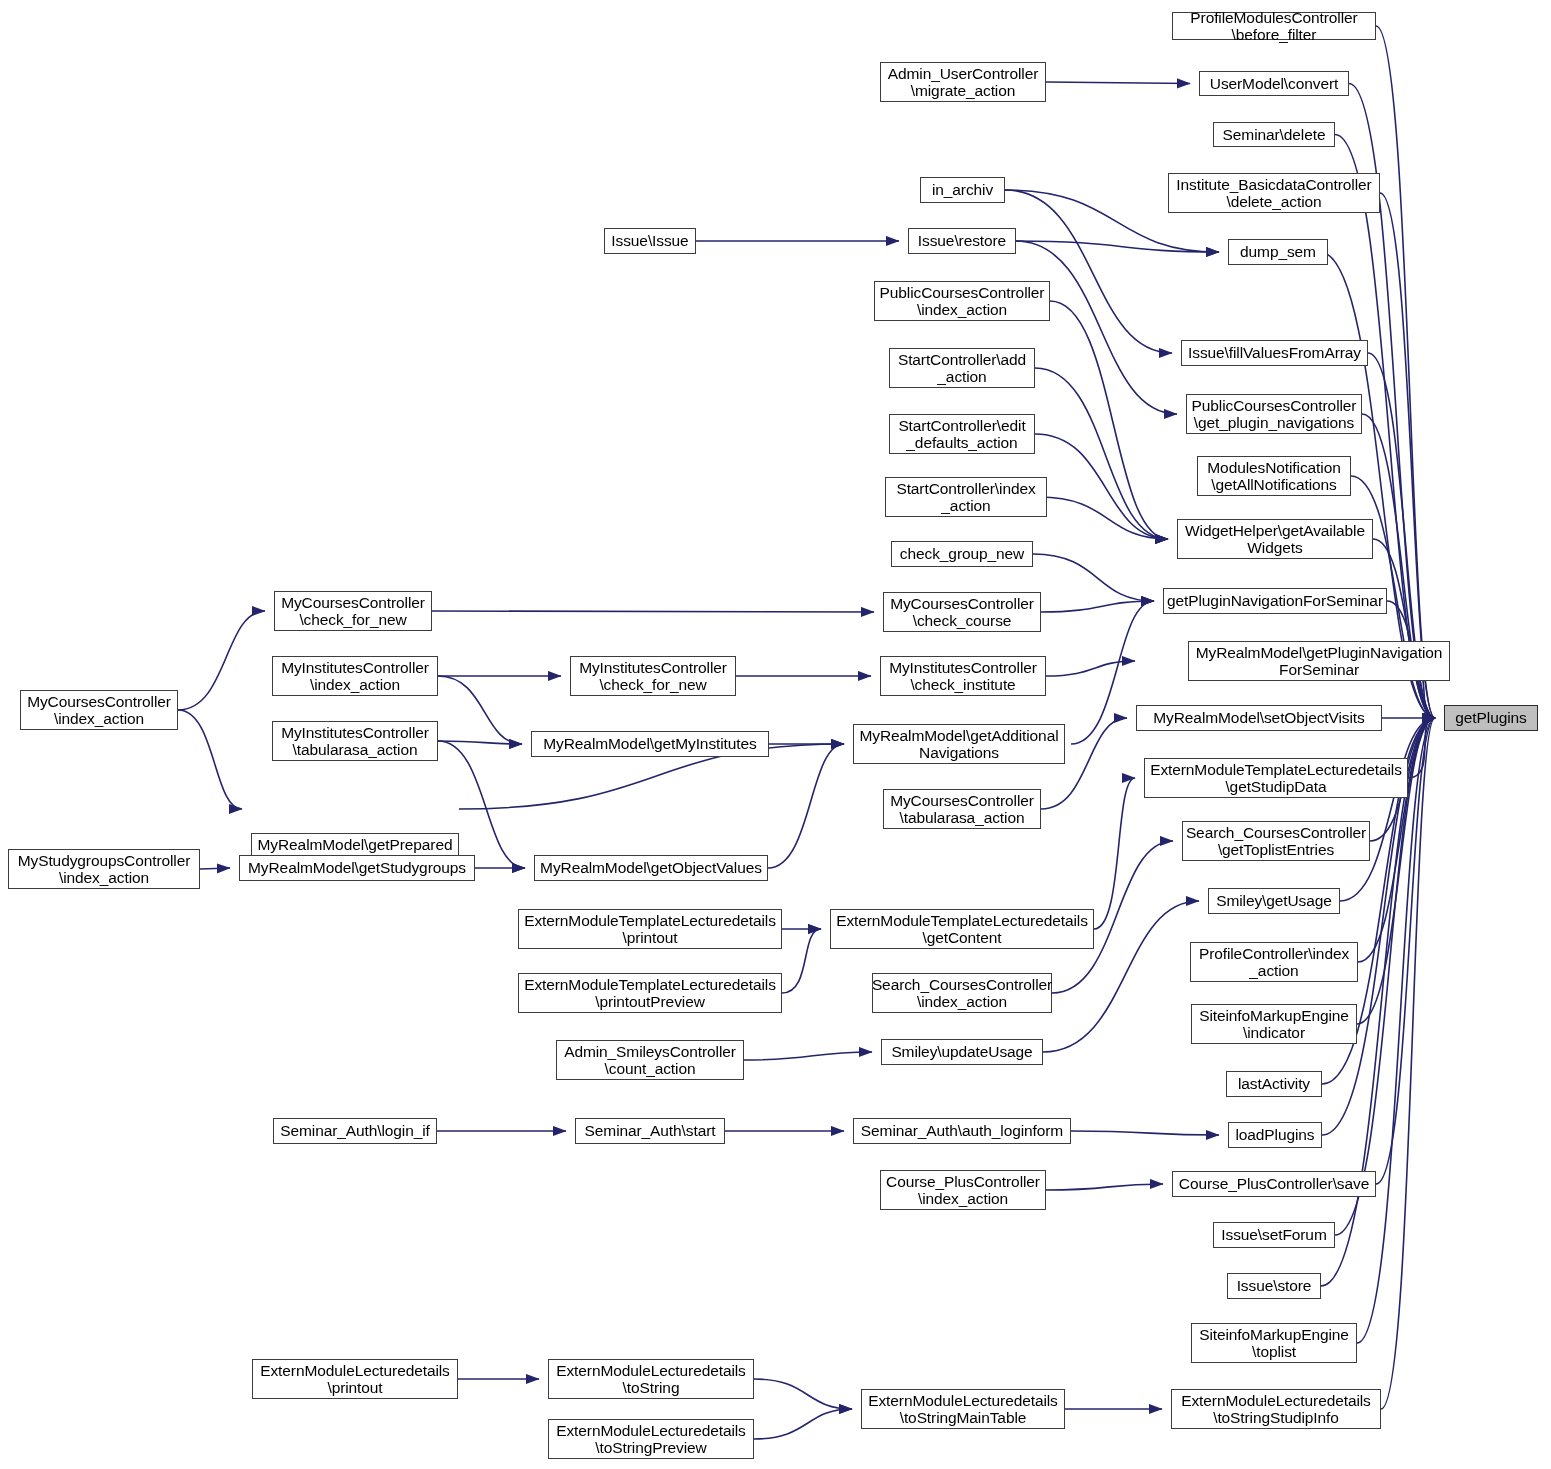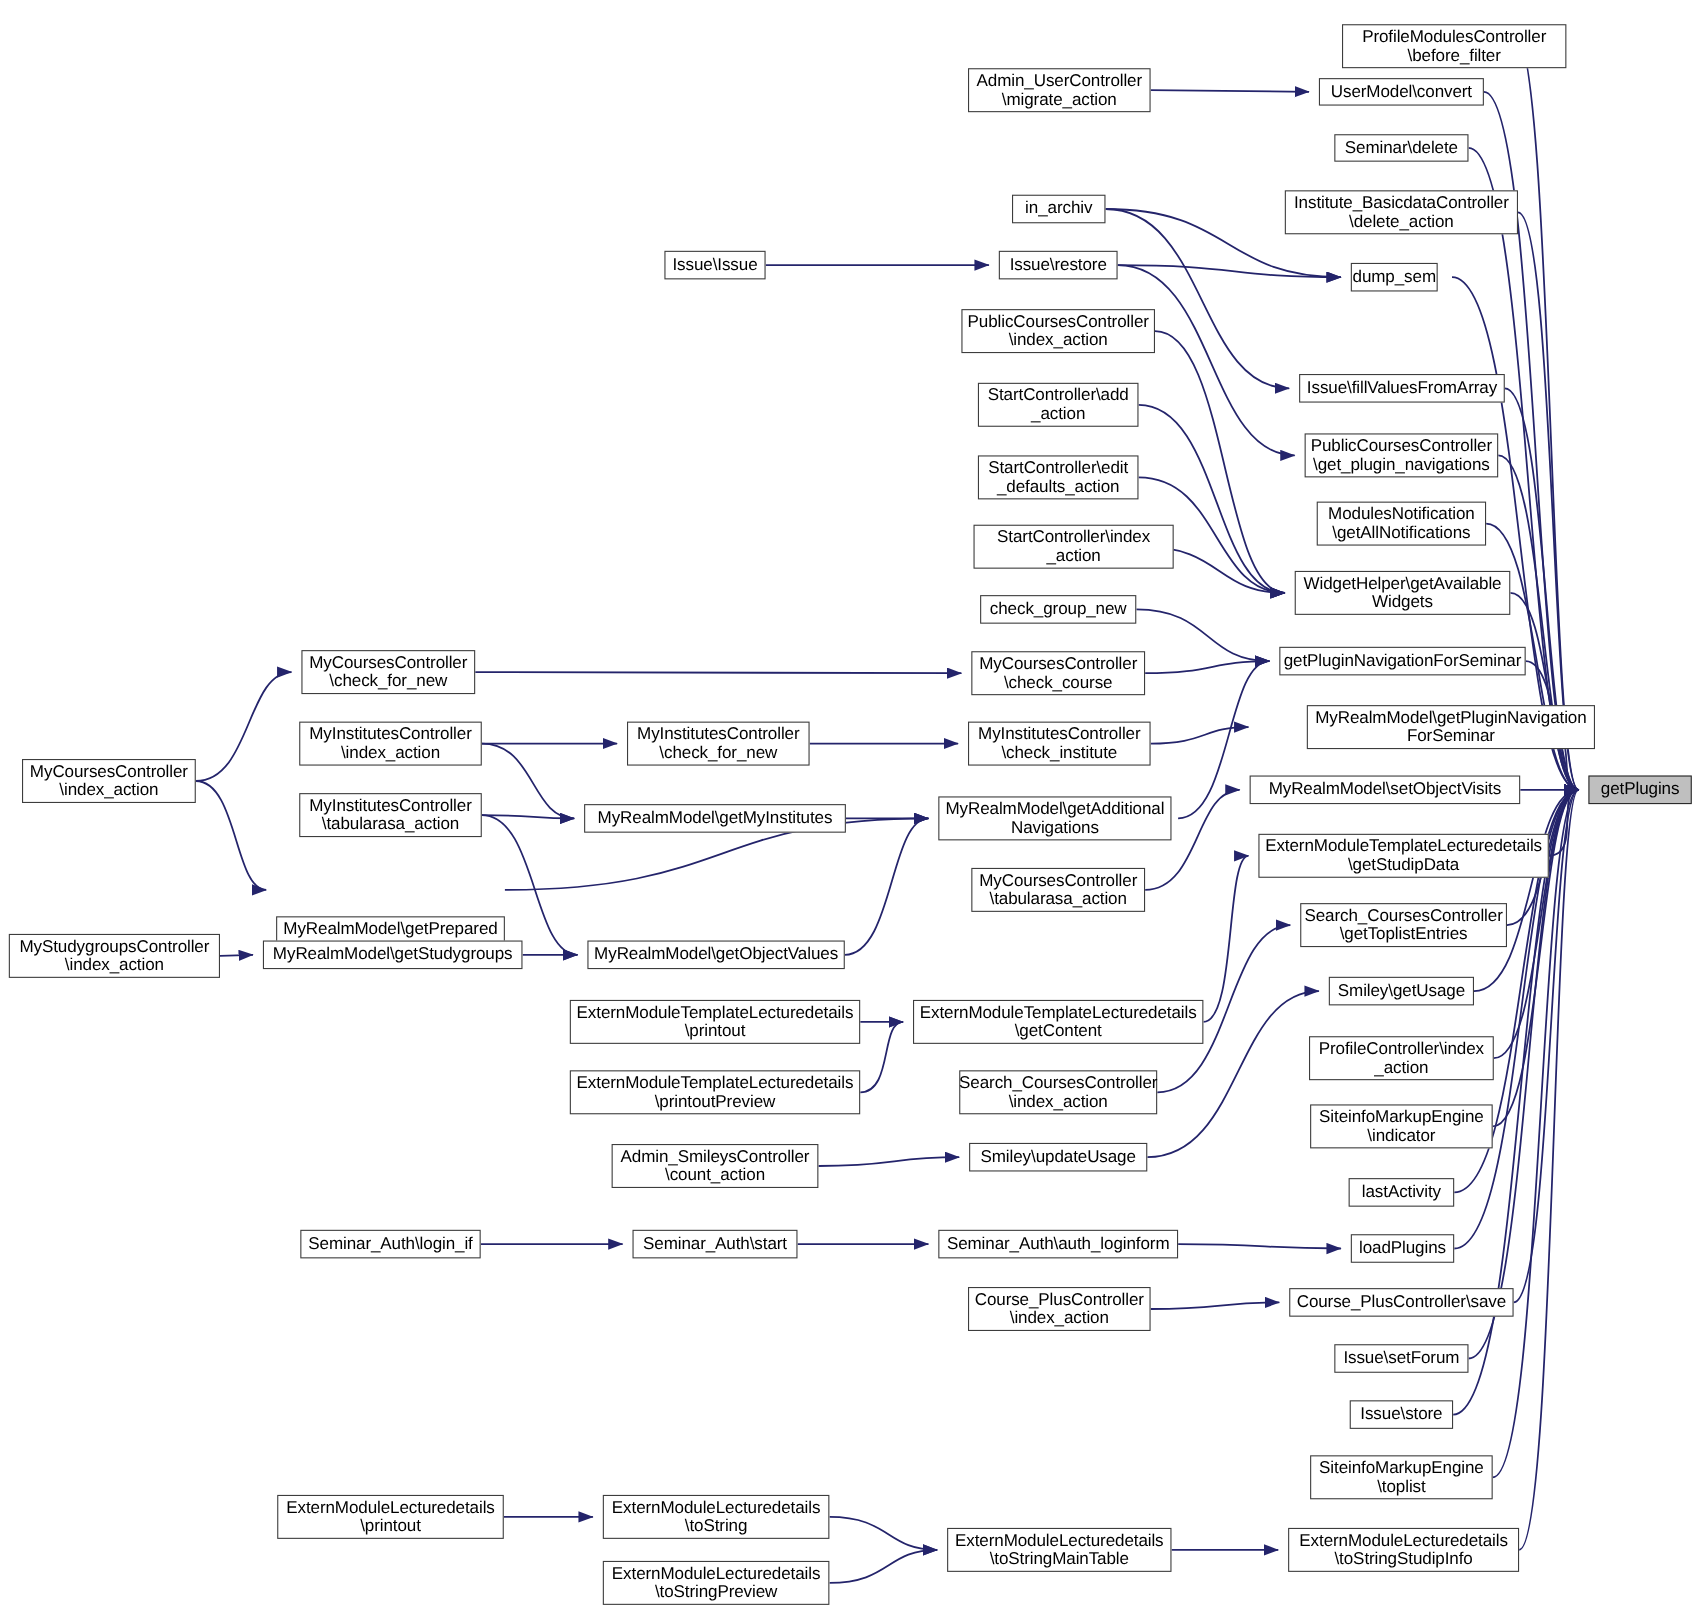--- a/index.html
+++ b/index.html
@@ -118,44 +118,44 @@
         <path d="M1322,1084 C1385.44,1084 1380.56,718 1435,718" fill="none" stroke="#24246b" stroke-width="1.6" marker-end="url(#ah)"></path>
         <path d="M1322,1135 C1385.44,1135 1380.56,718 1435,718" fill="none" stroke="#24246b" stroke-width="1.6" marker-end="url(#ah)"></path>
         <path d="M1376,1184 C1411.36,1184 1408.64,718 1435,718" fill="none" stroke="#24246b" stroke-width="1.6" marker-end="url(#ah)"></path>
         <path d="M1335,1235 C1391.68,1235 1387.32,718 1435,718" fill="none" stroke="#24246b" stroke-width="1.6" marker-end="url(#ah)"></path>
         <path d="M1321,1286 C1384.96,1286 1380.04,718 1435,718" fill="none" stroke="#24246b" stroke-width="1.6" marker-end="url(#ah)"></path>
         <path d="M1357,1343 C1402.24,1343 1398.76,718 1435,718" fill="none" stroke="#24246b" stroke-width="1.6" marker-end="url(#ah)"></path>
         <path d="M1381,1409 C1413.76,1409 1411.24,718 1435,718" fill="none" stroke="#24246b" stroke-width="1.6" marker-end="url(#ah)"></path>
       </g>
   </svg>
   <div id="nodes-group">
-      <div class="node" style="left: 1172px; top: 22px; width: 204px; height: 40px; margin-left: 48px;">ProfileModulesController
+      <div class="node" style="left: 1172px; top: 12px; width: 204px; height: 28px;">ProfileModulesController
 \before_filter</div>
       <div class="node" style="left: 880px; top: 62px; width: 166px; height: 40px;">Admin_UserController
 \migrate_action</div>
       <div class="node" style="left: 1199px; top: 71px; width: 150px; height: 25px;">UserModel\convert</div>
       <div class="node" style="left: 1213px; top: 122px; width: 122px; height: 25px;">Seminar\delete</div>
       <div class="node" style="left: 1168px; top: 173px; width: 212px; height: 40px;">Institute_BasicdataController
 \delete_action</div>
       <div class="node" style="left: 920px; top: 177px; width: 85px; height: 26px;">in_archiv</div>
-      <div class="node" style="left: 1228px; top: 239px; width: 79px; height: 26px;">dump_sem</div>
+      <div class="node" style="left: 1228px; top: 239px; width: 100px; height: 26px;">dump_sem</div>
       <div class="node" style="left: 604px; top: 228px; width: 92px; height: 26px;">Issue\Issue</div>
       <div class="node" style="left: 908px; top: 228px; width: 108px; height: 26px;">Issue\restore</div>
       <div class="node" style="left: 874px; top: 281px; width: 176px; height: 40px;">PublicCoursesController
 \index_action</div>
       <div class="node" style="left: 1181px; top: 340px; width: 187px; height: 26px;">Issue\fillValuesFromArray</div>
       <div class="node" style="left: 889px; top: 348px; width: 146px; height: 40px;">StartController\add
 _action</div>
       <div class="node" style="left: 1186px; top: 394px; width: 176px; height: 40px;">PublicCoursesController
 \get_plugin_navigations</div>
       <div class="node" style="left: 889px; top: 414px; width: 146px; height: 40px;">StartController\edit
 _defaults_action</div>
       <div class="node" style="left: 1197px; top: 456px; width: 154px; height: 40px;">ModulesNotification
 \getAllNotifications</div>
-      <div class="node" style="left: 885px; top: 477px; width: 182px; height: 40px;">StartController\index
+      <div class="node" style="left: 885px; top: 477px; width: 162px; height: 40px;">StartController\index
 _action</div>
       <div class="node" style="left: 1177px; top: 519px; width: 196px; height: 40px;">WidgetHelper\getAvailable
 Widgets</div>
       <div class="node" style="left: 891px; top: 541px; width: 142px; height: 26px;">check_group_new</div>
       <div class="node" style="left: 1163px; top: 588px; width: 224px; height: 26px;">getPluginNavigationForSeminar</div>
       <div class="node" style="left: 274px; top: 591px; width: 158px; height: 40px;">MyCoursesController
 \check_for_new</div>
       <div class="node" style="left: 883px; top: 592px; width: 158px; height: 40px;">MyCoursesController
 \check_course</div>
       <div class="node" style="left: 1144px; top: 641px; width: 262px; height: 40px; margin-left: 44px;">MyRealmModel\getPluginNavigation

